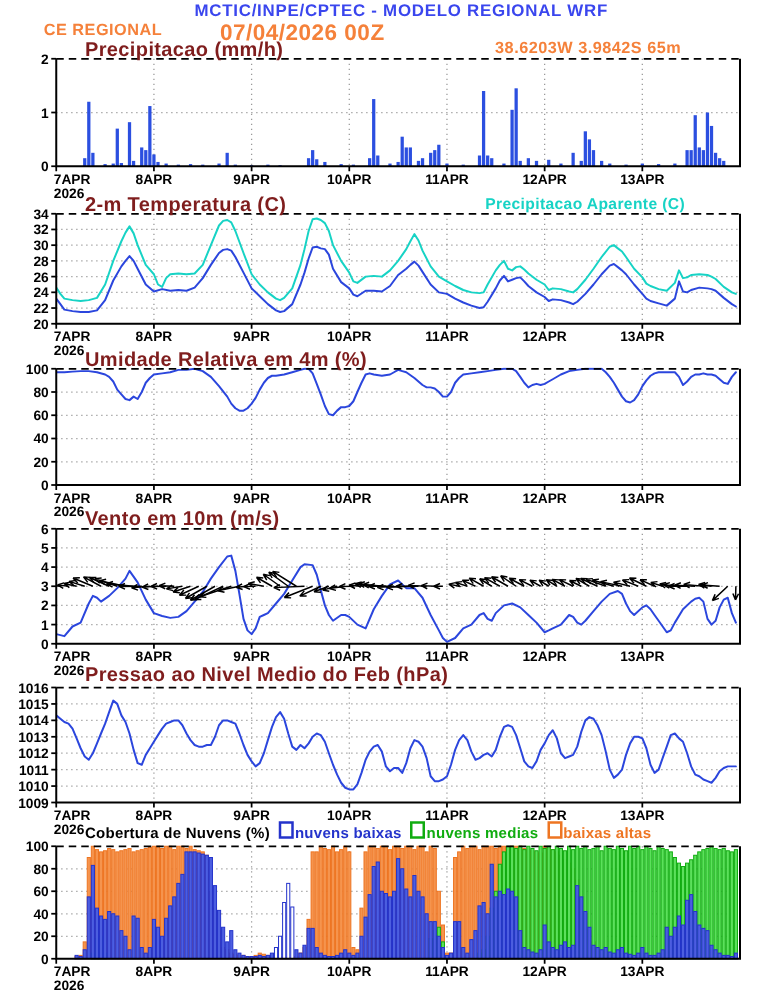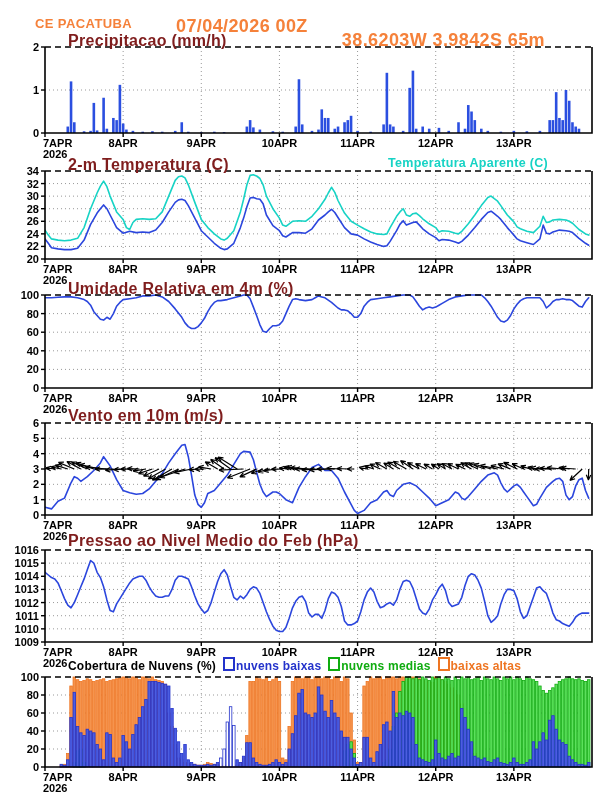--- a/index.html
+++ b/index.html
@@ -3,21 +3,21 @@
 <meta charset="utf-8">
 <style>
   html,body{margin:0;padding:0;background:#fff;}
   .page{position:relative;width:612px;height:792px;background:#fff;overflow:hidden;
         font-family:"Liberation Sans",sans-serif;font-weight:bold;}
   svg text{font-family:"Liberation Sans",sans-serif;}
   .hdr-title{position:absolute;top:1px;left:30px;right:0;text-align:center;
              font-size:13.5px;letter-spacing:.6px;}
   .hdr-station{position:absolute;top:16px;left:35px;font-size:13px;letter-spacing:.4px;}
   .hdr-run{position:absolute;top:16px;left:176px;font-size:18px;letter-spacing:.4px;}
-  .hdr-loc{position:absolute;top:30px;right:67px;font-size:18px;letter-spacing:.4px;}
+  .hdr-loc{position:absolute;top:30px;right:67px;font-size:13px;letter-spacing:.4px;}
   .ptitle{position:absolute;font-size:16px;color:#7f1d1d;letter-spacing:.3px;white-space:nowrap;}
   .pt1{top:32px;left:68px}
   .pt2{top:156px;left:68px}
   .lg2{position:absolute;top:156px;right:64px;font-size:12.5px;letter-spacing:.3px;}
   .pt3{top:280px;left:68px}
   .pt4{top:407px;left:68px}
   .pt5{top:532px;left:68px}
   .p6row{position:absolute;top:656px;left:68px;right:2px;display:flex;gap:7px;
          font-size:12px;letter-spacing:.2px;white-space:nowrap;align-items:flex-end;}
   .lgitem{display:inline-flex;align-items:baseline;gap:1px;}
@@ -843,27 +843,28 @@
         <line x1="357.57142857142856" y1="767" x2="357.57142857142856" y2="771" stroke="#000" stroke-width="1.4"></line>
         <text x="357.57142857142856" y="781" text-anchor="middle" font-size="11" font-weight="bold" fill="#000">11APR</text>
         <line x1="435.7142857142857" y1="767" x2="435.7142857142857" y2="771" stroke="#000" stroke-width="1.4"></line>
         <text x="435.7142857142857" y="781" text-anchor="middle" font-size="11" font-weight="bold" fill="#000">12APR</text>
         <line x1="513.8571428571429" y1="767" x2="513.8571428571429" y2="771" stroke="#000" stroke-width="1.4"></line>
         <text x="513.8571428571429" y="781" text-anchor="middle" font-size="11" font-weight="bold" fill="#000">13APR</text>
         <text x="43" y="792" text-anchor="start" font-size="11" font-weight="bold" fill="#000">2026</text>
       </g>
     </svg>
 
-  <div class="hdr-station" style="color: rgb(245, 129, 58);">CE PACATUBA</div>
+  <div class="hdr-title" style="color: rgb(58, 70, 238);">MCTIC/INPE/CPTEC - MODELO REGIONAL WRF</div>
+  <div class="hdr-station" style="color: rgb(245, 129, 58);">CE REGIONAL</div>
   <div class="hdr-run" style="color: rgb(245, 129, 58);">07/04/2026 00Z</div>
   <div class="hdr-loc" style="color: rgb(245, 129, 58);">38.6203W 3.9842S 65m</div>
 
   <div class="ptitle pt1">Precipitacao (mm/h)</div>
   <div class="ptitle pt2">2-m Temperatura (C)</div>
-  <div class="lg2" style="color: rgb(23, 211, 197);">Temperatura Aparente (C)</div>
+  <div class="lg2" style="color: rgb(23, 211, 197);">Precipitacao Aparente (C)</div>
   <div class="ptitle pt3">Umidade Relativa em 4m (%)</div>
   <div class="ptitle pt4">Vento em 10m (m/s)</div>
   <div class="ptitle pt5">Pressao ao Nivel Medio do Feb (hPa)</div>
 
   <div class="p6row">
     <span>Cobertura de Nuvens (%)</span>
     <span class="lgitem">
       <span class="lgsq" style="border-color: rgb(36, 51, 203);"></span>
       <span style="color: rgb(36, 51, 203);">nuvens baixas</span>
     </span>

